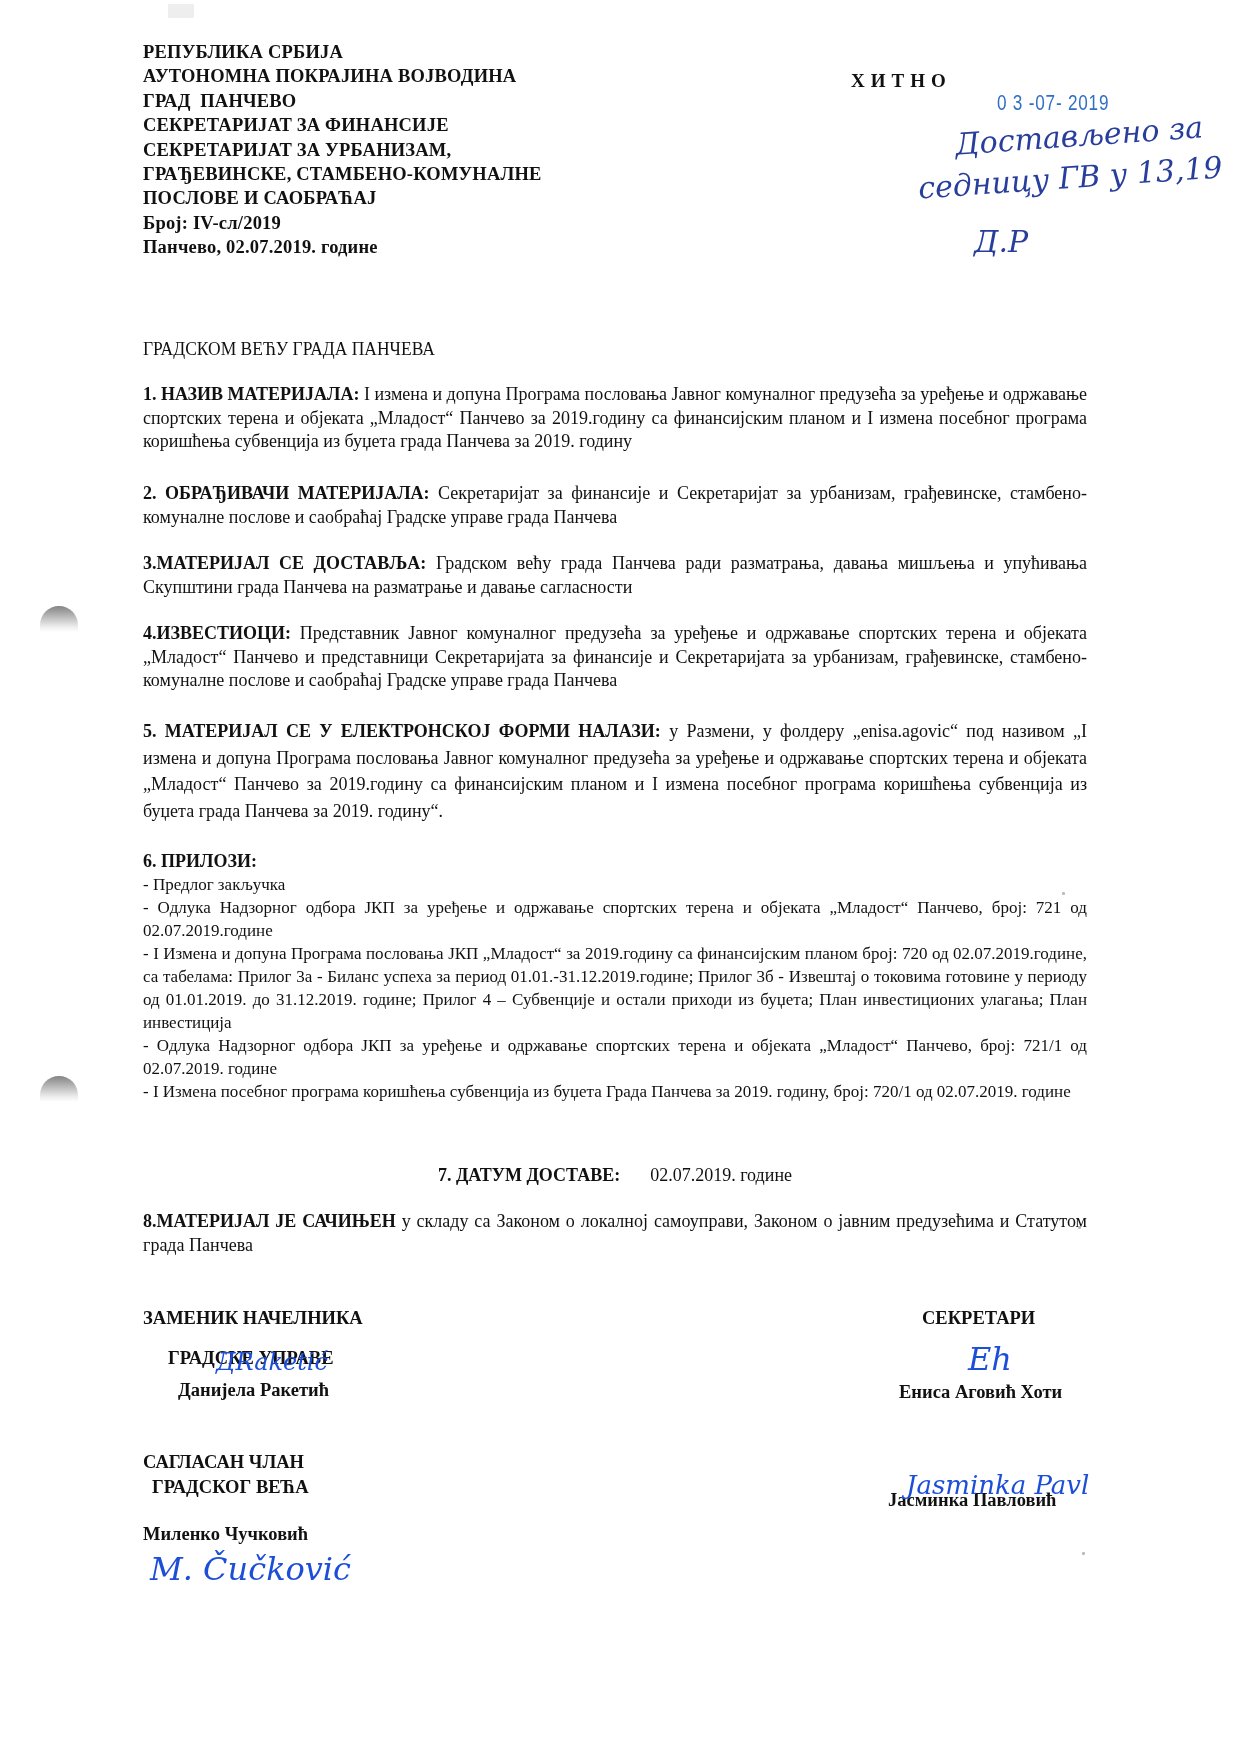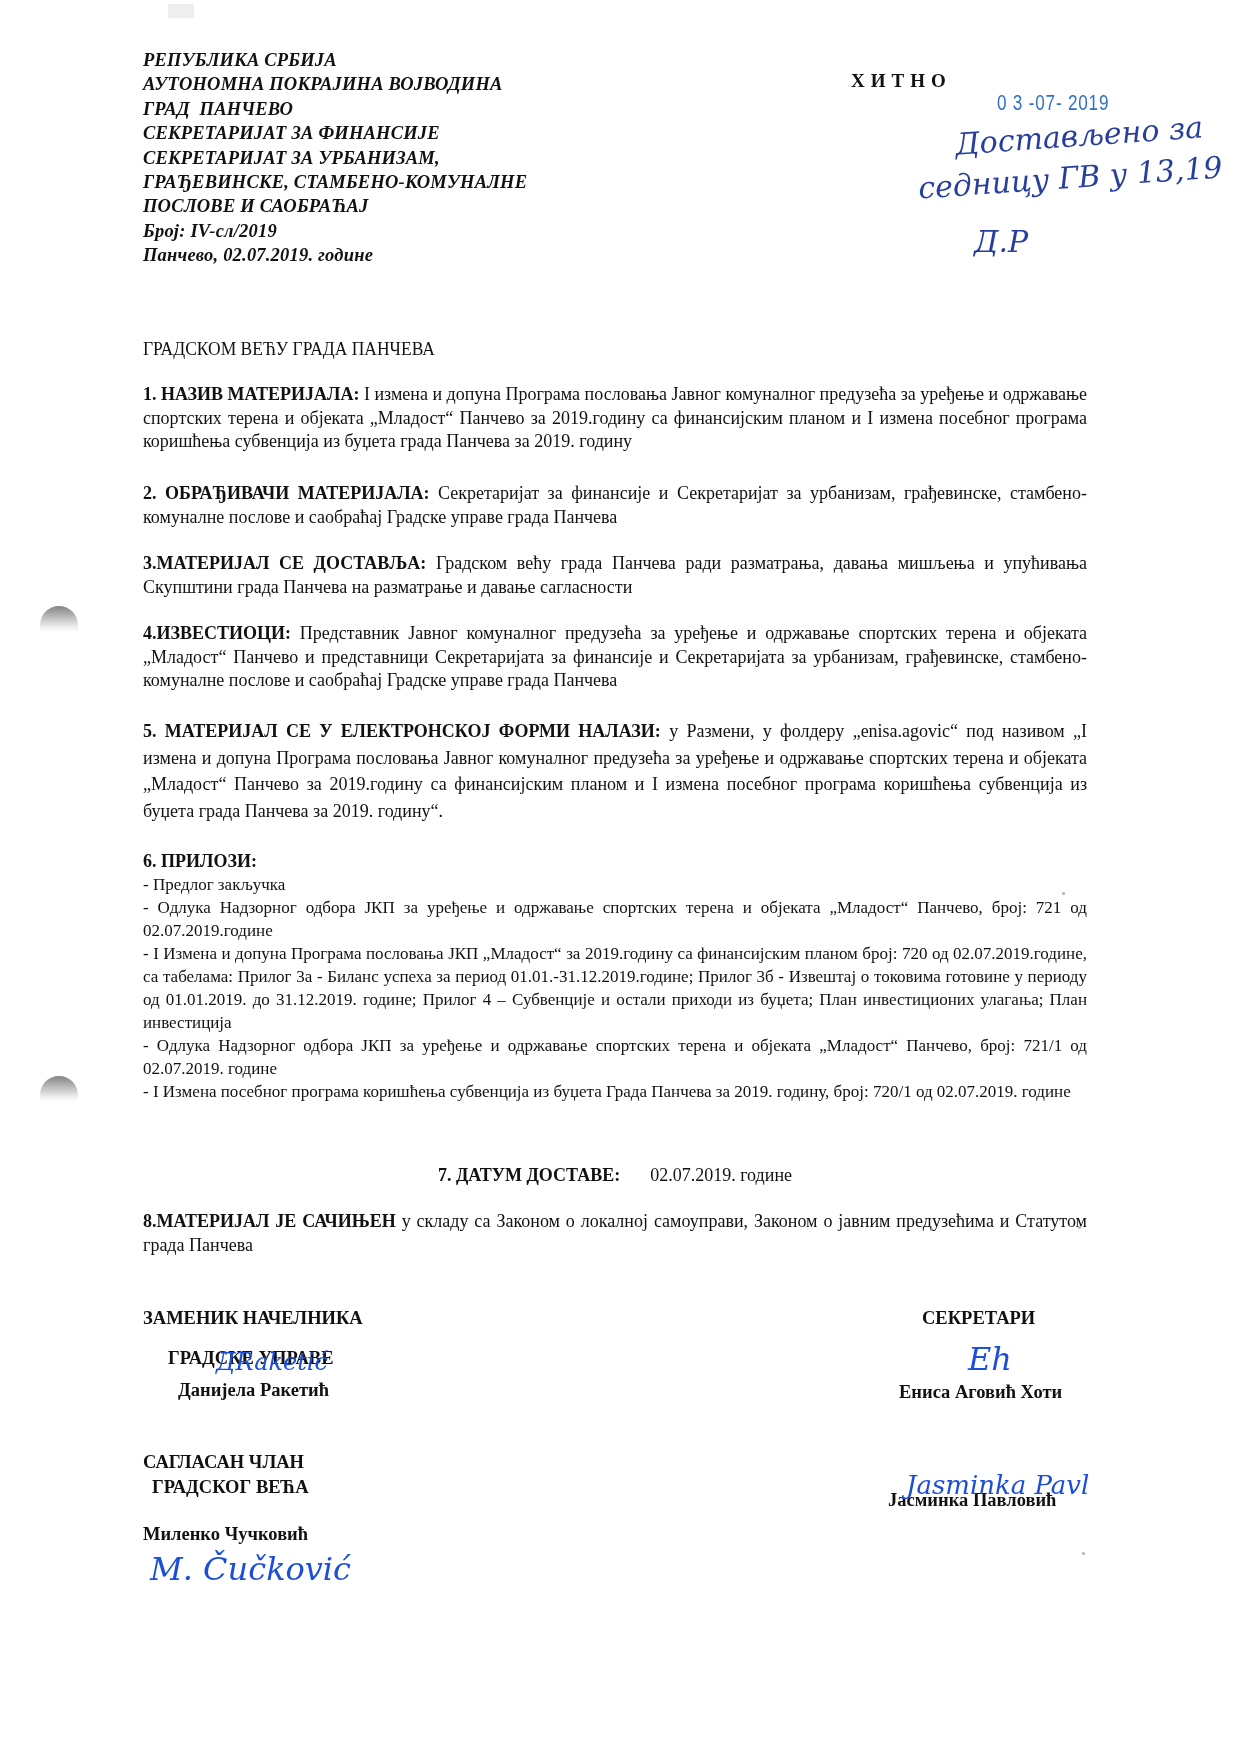--- a/index.html
+++ b/index.html
@@ -1,18 +1,18 @@
 <!DOCTYPE html>
 <html><head>
 <meta charset="utf-8">
 <style>
   html, body { margin: 0; padding: 0; background: #ffffff; }
   body { width: 1240px; height: 1752px; position: relative; overflow: hidden; color: #111; }
   .page { position: absolute; left: 0; top: 0; width: 1240px; height: 1752px; background: #fff; }
-  .header-block { position: absolute; left: 143px; top: 48px; font-family: "Liberation Serif", serif; font-weight: bold; font-size: 18.5px; line-height: 24.4px; letter-spacing: 0.2px; font-style: italic; }
+  .header-block { position: absolute; left: 143px; top: 40px; font-family: "Liberation Serif", serif; font-weight: bold; font-size: 18.5px; line-height: 24.4px; letter-spacing: 0.2px; }
   .header-block div { white-space: nowrap; }
   .urgent { position: absolute; left: 851px; top: 70px; font-family: "Liberation Serif", serif; font-weight: bold; font-size: 19px; letter-spacing: 6px; }
   .stamp { position: absolute; left: 997px; top: 90px; font-family: "Liberation Sans Narrow", "Liberation Sans", sans-serif; font-size: 22px; color: #2f6fc4; letter-spacing: 1px; transform: scaleX(0.78); transform-origin: left top; }
   .handnote { position: absolute; font-family: "DejaVu Serif", serif; font-style: italic; color: #283e9c; font-size: 30px; white-space: nowrap; }
   .addressee { position: absolute; left: 143px; top: 338px; font-family: "Liberation Serif", serif; font-size: 19px; transform: scaleX(0.92); transform-origin: left top; white-space: nowrap; }
   .body { position: absolute; left: 143px; width: 944px; font-family: "Liberation Serif", serif; font-size: 18px; line-height: 23.5px; text-align: justify; }
   .body b { font-weight: bold; }
   .list-line { display: block; }
   .sig { position: absolute; font-family: "Liberation Serif", serif; font-weight: bold; font-size: 18.5px; line-height: 24px; white-space: nowrap; }
   .sig-hand { position: absolute; font-family: "DejaVu Serif", serif; font-style: italic; color: #1d4ed8; white-space: nowrap; }

